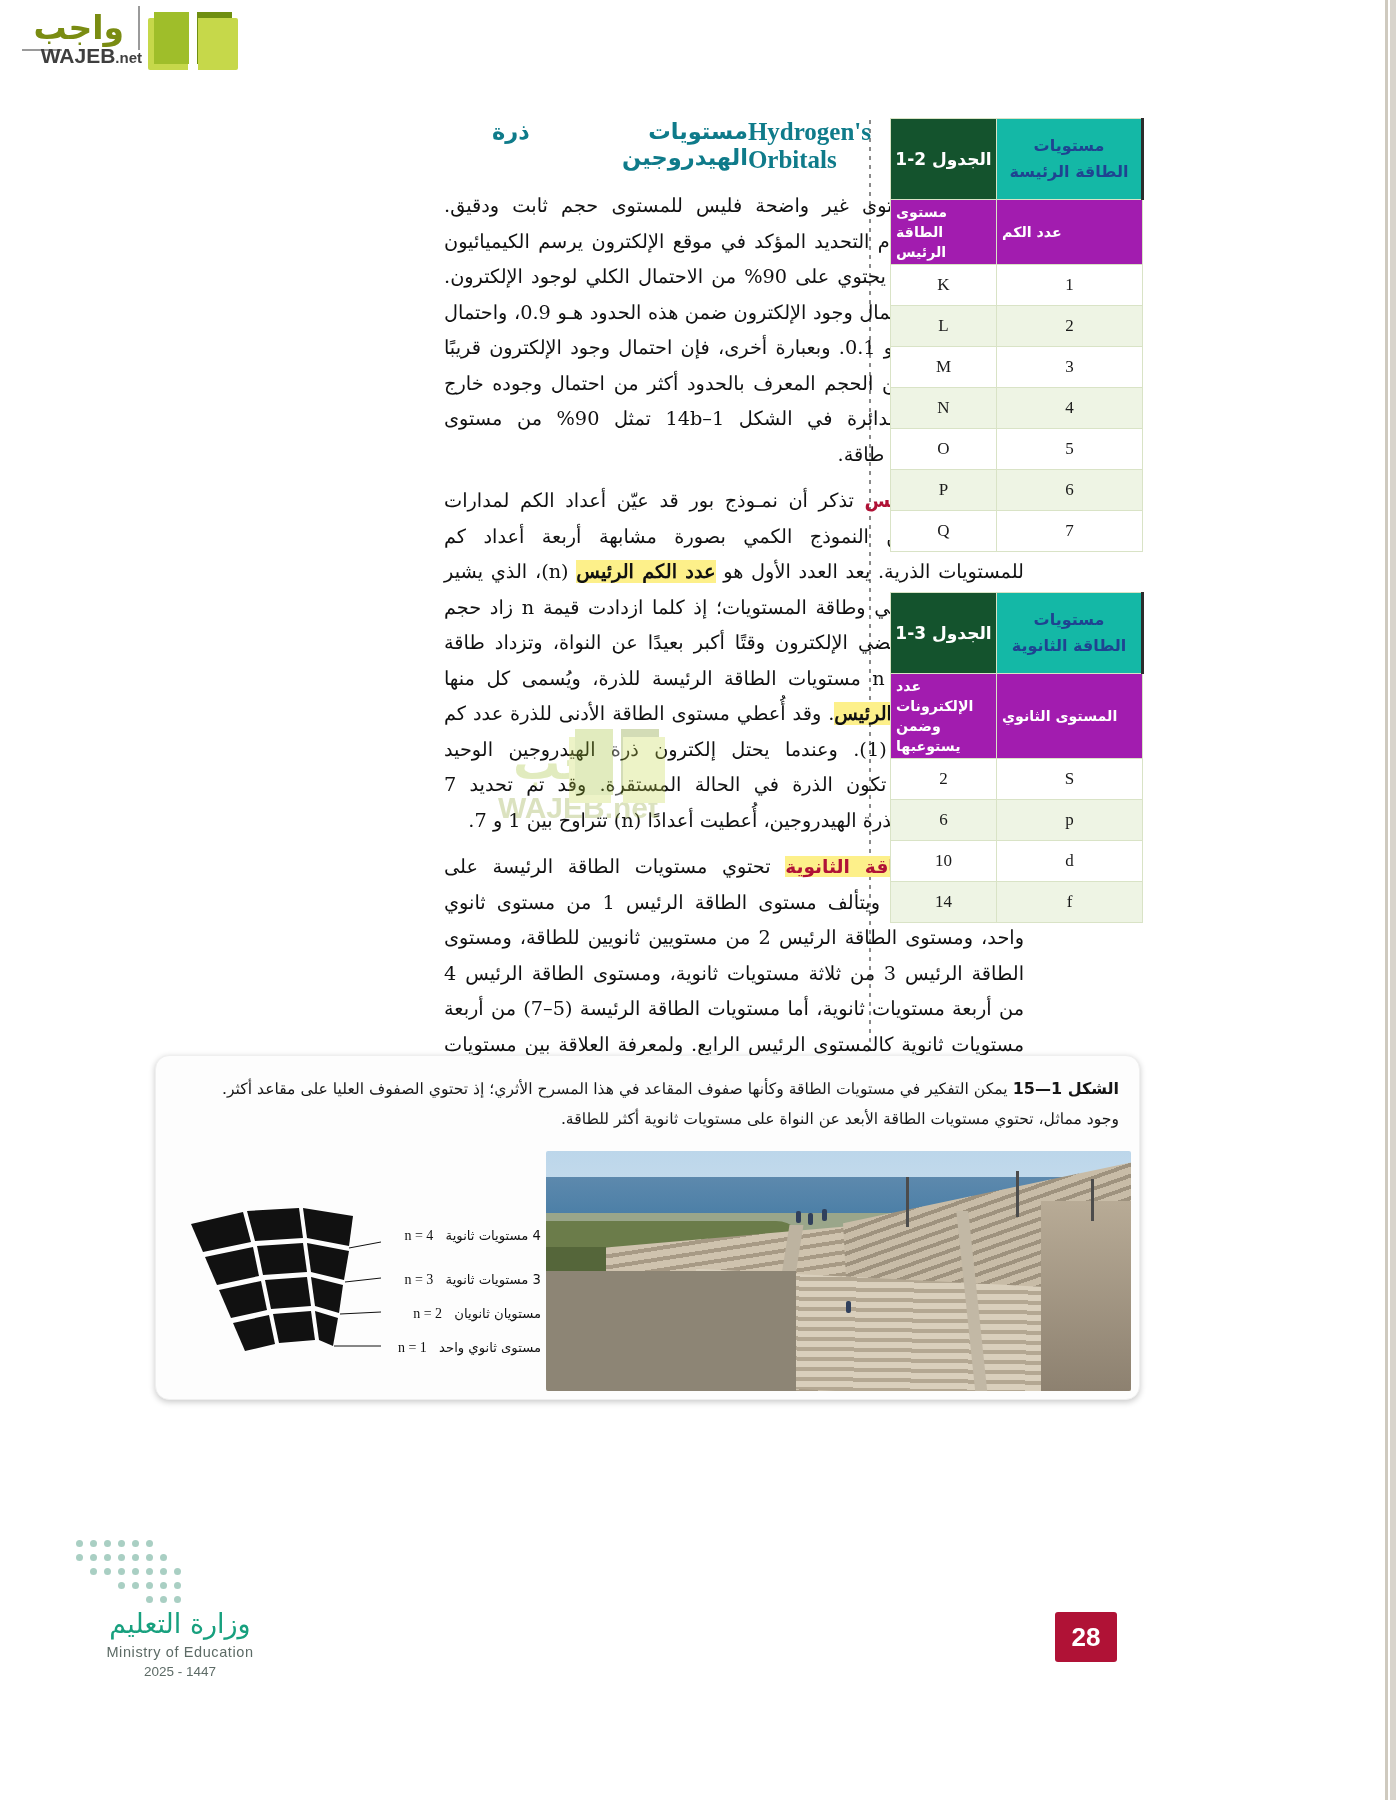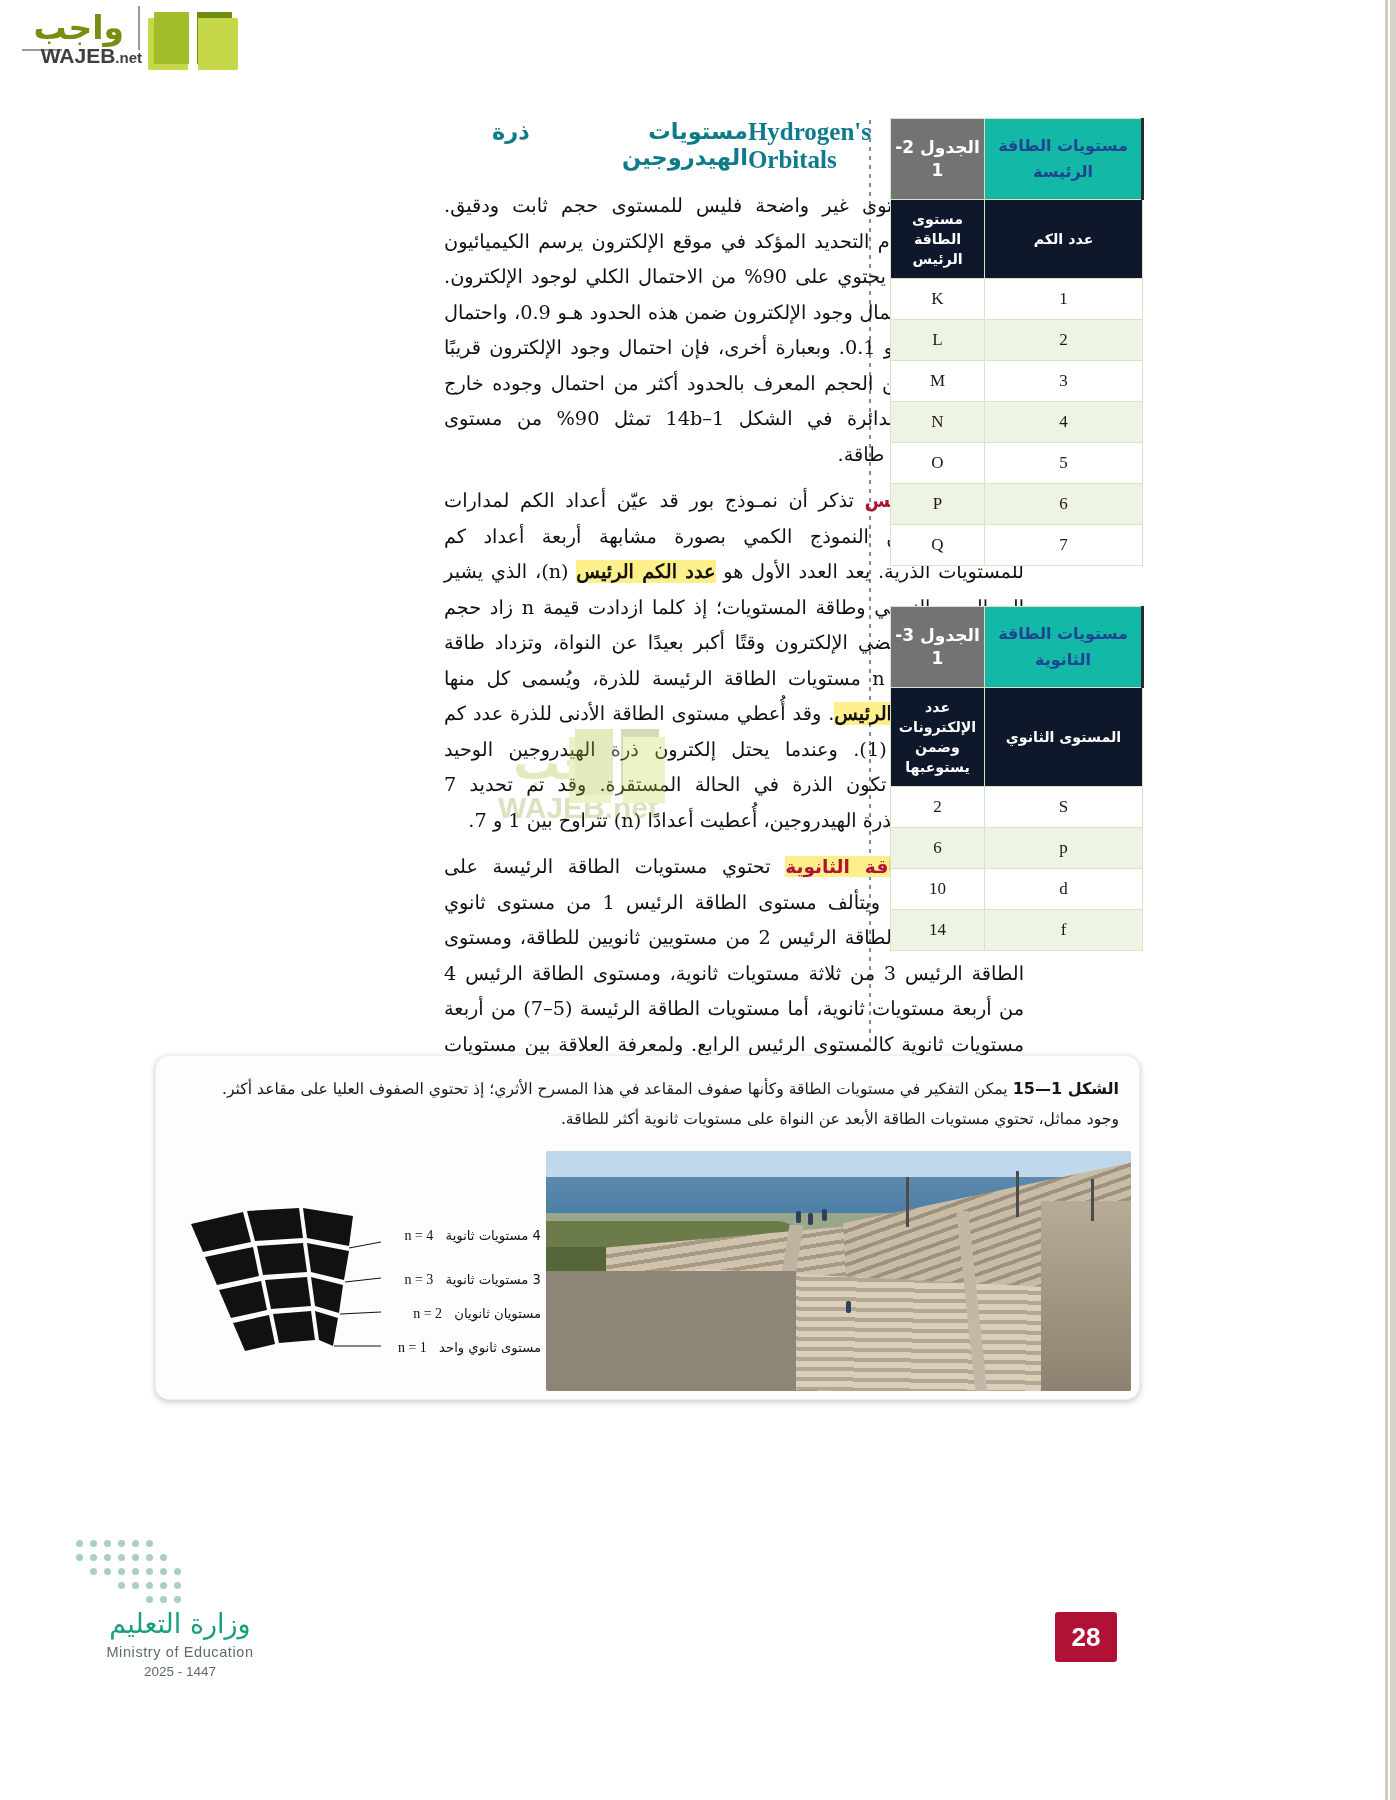--- a/index.html
+++ b/index.html
@@ -85,31 +85,31 @@
 
   
   .tablecol{ position:absolute; left:890px; top:118px; width:254px; }
   table.tb{
     width:254px; border-collapse:collapse; direction:rtl;
     font-family:"DejaVu Sans", sans-serif;
     border:1px solid #cdd9b5;
   }
   table.tb td{ border:1px solid #d9e3c6; }
   .tb .title-blue{
-    background:#737373; color:#fff; font-weight:bold; font-size:17px;
-    text-align:center; padding:14px 4px; width:94px; line-height:23px;
+    background:#14532d; color:#fff; font-weight:bold; font-size:17px;
+    text-align:center; padding:14px 4px; width:106px; line-height:23px;
   }
   .tb .title-white{
     background:#14b8a6; color:#1f4391; font-weight:bold; font-size:16px;
     text-align:center; padding:14px 10px; line-height:26px;
     border-right:3px solid #2c2c2c !important;
   }
   .tb .hdr-green{
-    background:#0f172a; color:#ffffff; font-weight:bold; font-size:14.2px;
-    text-align:center; padding:9px 5px; line-height:20px;
+    background:#a21caf; color:#ffffff; font-weight:bold; font-size:14.2px;
+    text-align:left; padding:2px 5px; line-height:20px;
   }
   .tb .cell{
     text-align:center; font-family:"Liberation Serif", serif;
     font-size:17px; color:#1a1a1a; padding:10px 4px; background:#ffffff;
   }
   .tb .alt{ background:#eef4e4; }
   .tb2{ margin-top:40px; }
 
   
   .wm-center{

